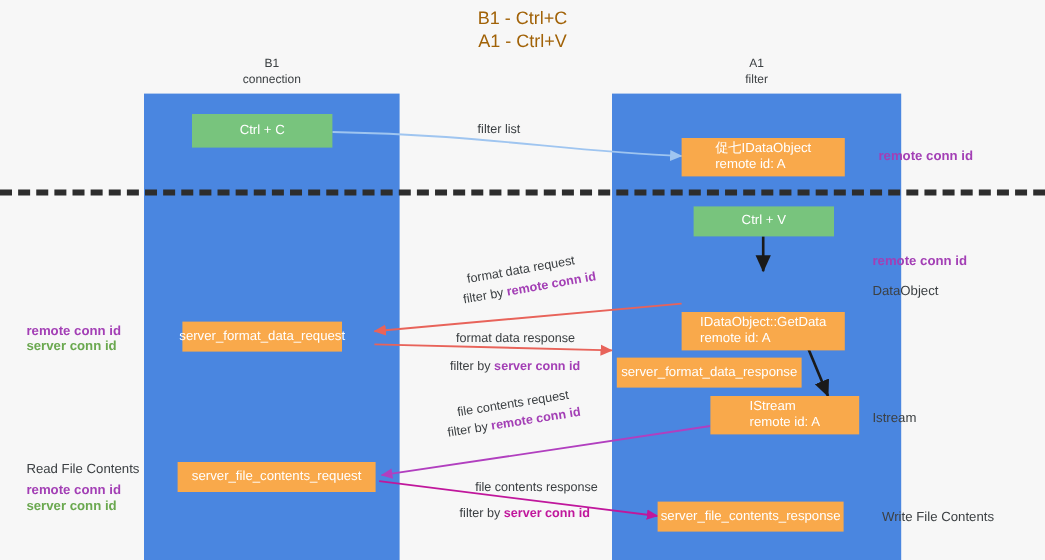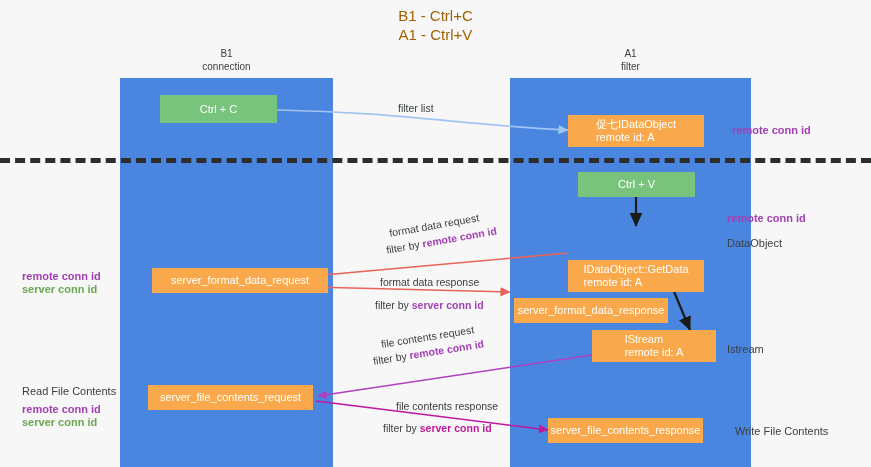--- a/index.html
+++ b/index.html
@@ -159,21 +159,21 @@
   <div class="abs box green" style="left:160px; top:95px; width:117px; height:28px;">Ctrl + C</div>
 
   <div class="abs box orange" style="left:568px; top:115px; width:136px; height:32px;">促七IDataObject
 remote id: A</div>
 
   <div class="abs box green" style="left:578px; top:172px; width:117px; height:25px;">Ctrl + V</div>
 
   <div class="abs box orange" style="left:568px; top:227px; width:136px; height:32px;margin-top:33px;">IDataObject::GetData
 remote id: A</div>
 
-  <div class="abs box orange" style="left:152px; top:268px; width:176px; height:25px;">server_format_data_request</div>
+  <div class="abs box orange" style="left:152px; top:268px; width:133px; height:25px;">server_format_data_request</div>
 
   <div class="abs box orange" style="left:514px; top:279px; width:154px; height:25px;margin-top:19px;">server_format_data_response</div>
 
   <div class="abs box orange" style="left:592px; top:330px; width:124px; height:32px;">IStream
 remote id: A</div>
 
   <div class="abs box orange" style="left:148px; top:385px; width:165px; height:25px;">server_file_contents_request</div>
 
   <div class="abs box orange" style="left:548px; top:418px; width:155px; height:25px;">server_file_contents_response</div>
 

